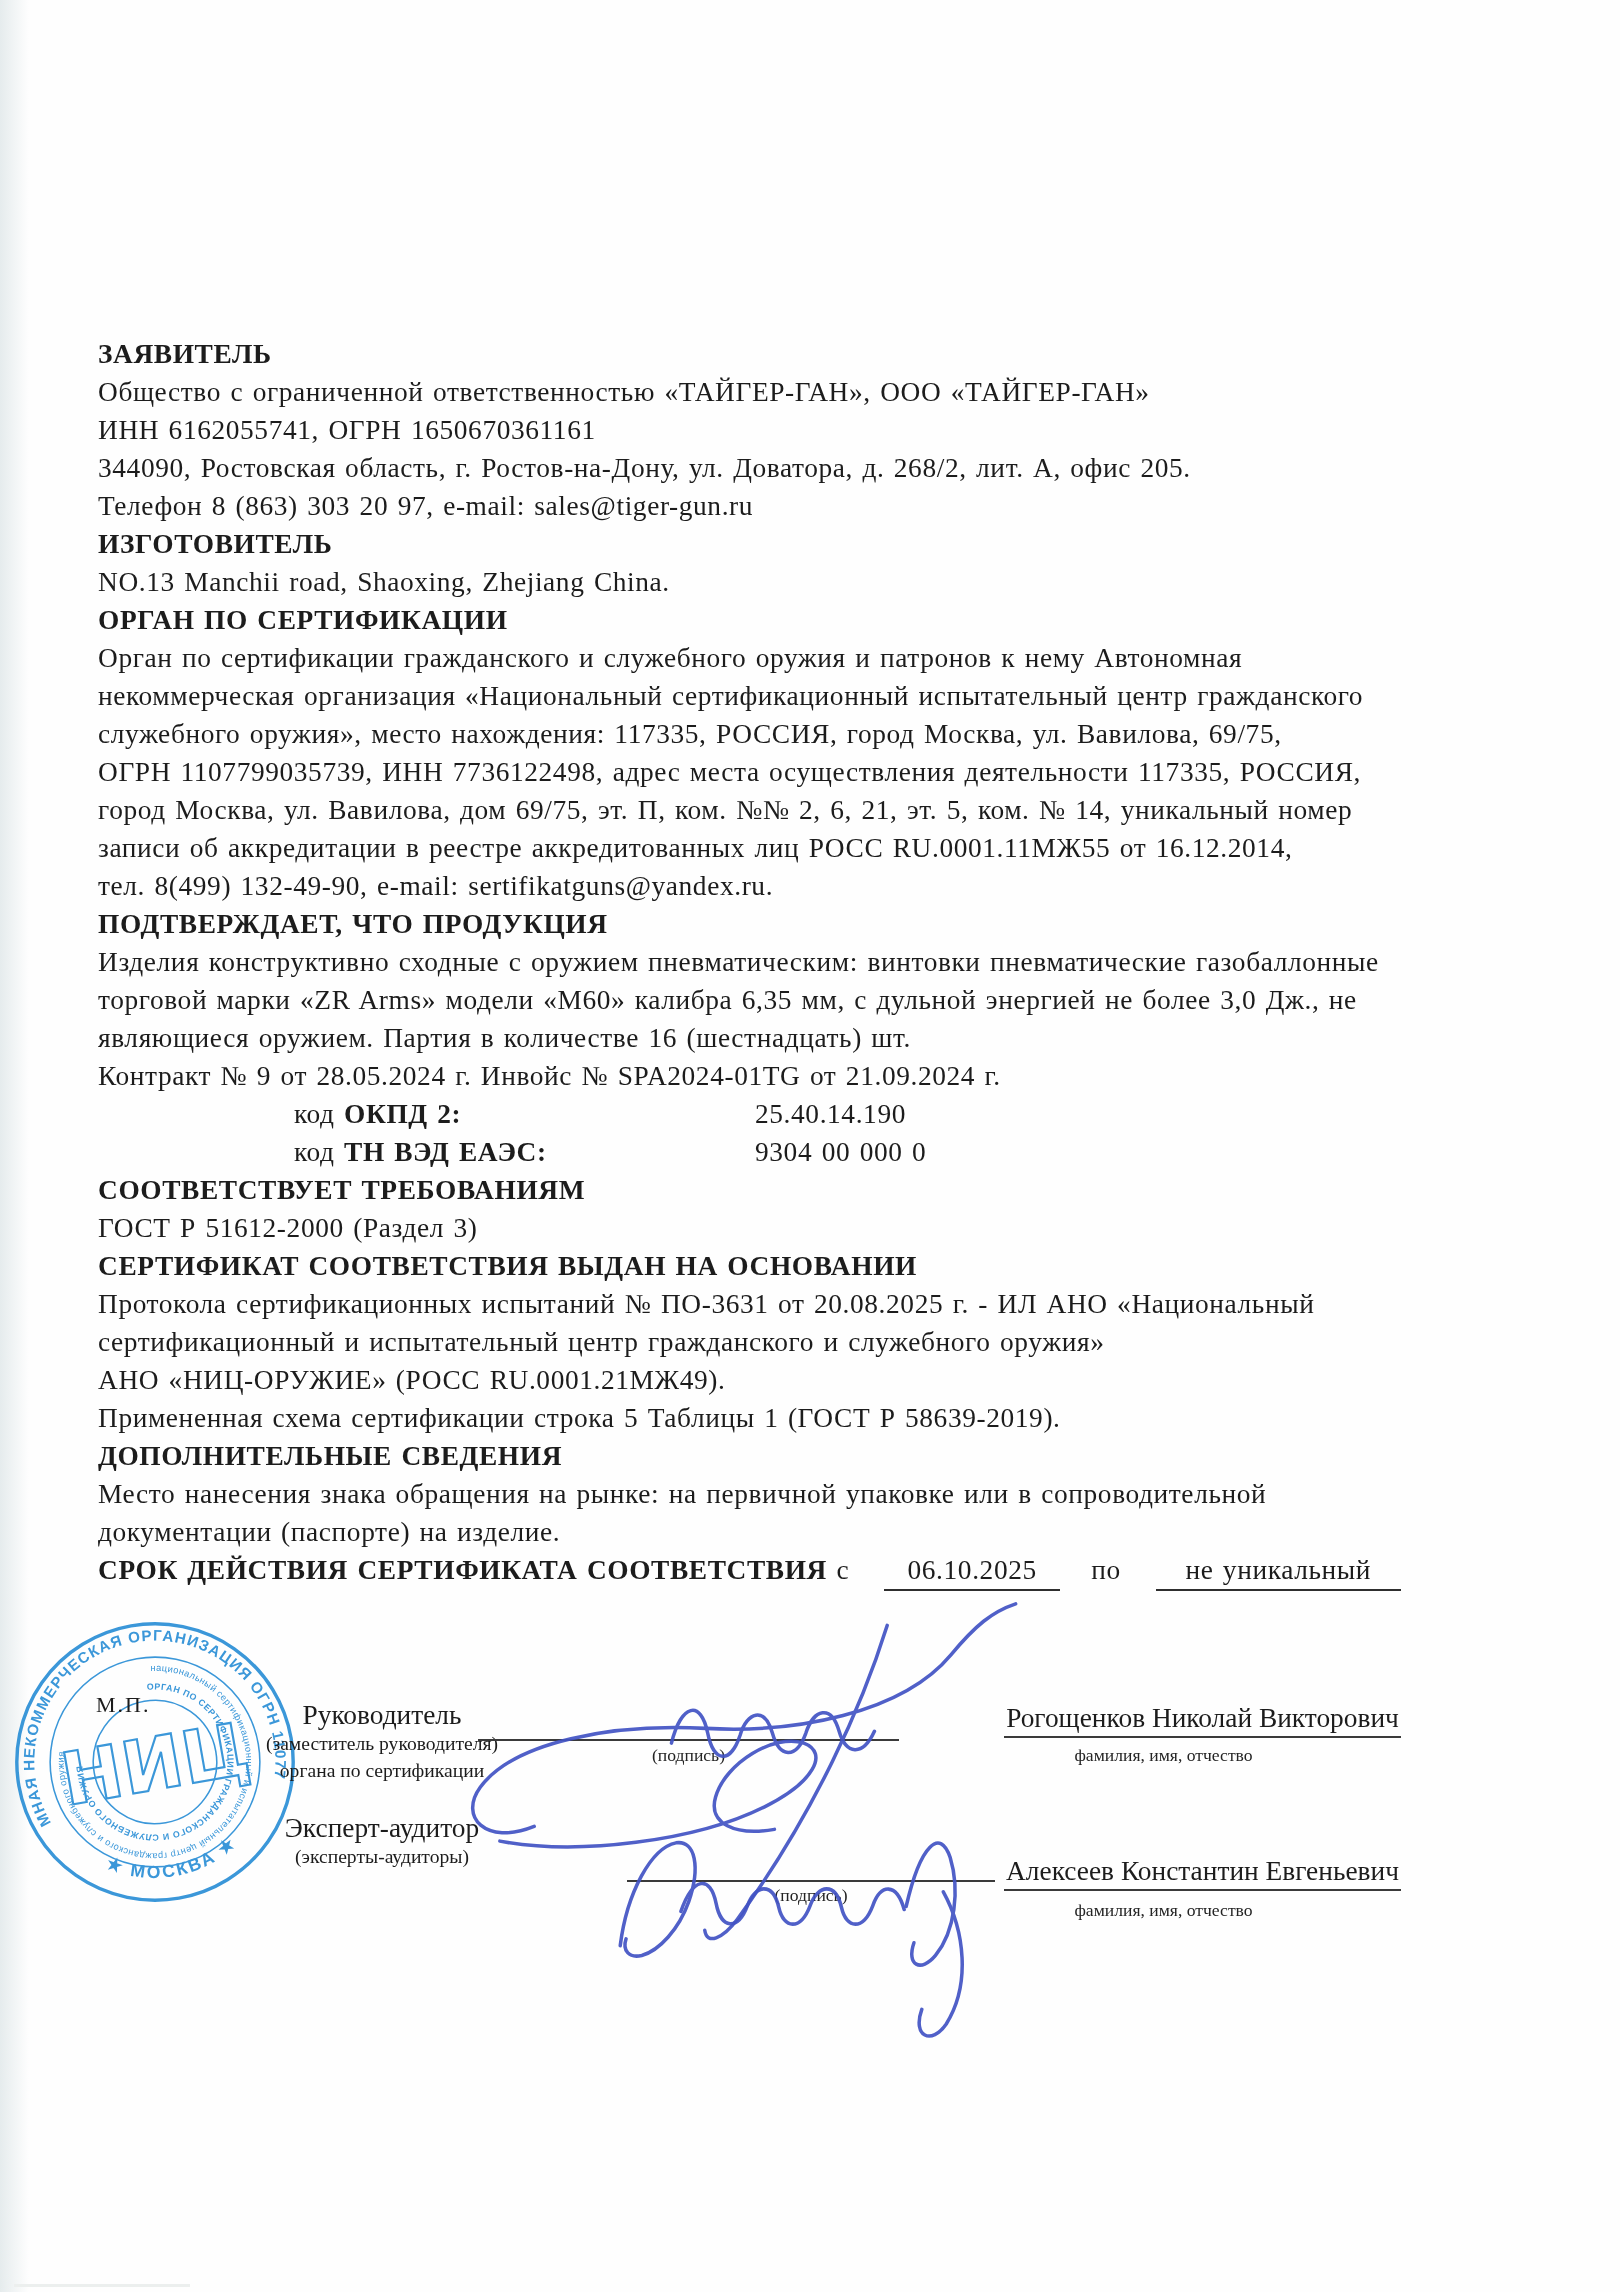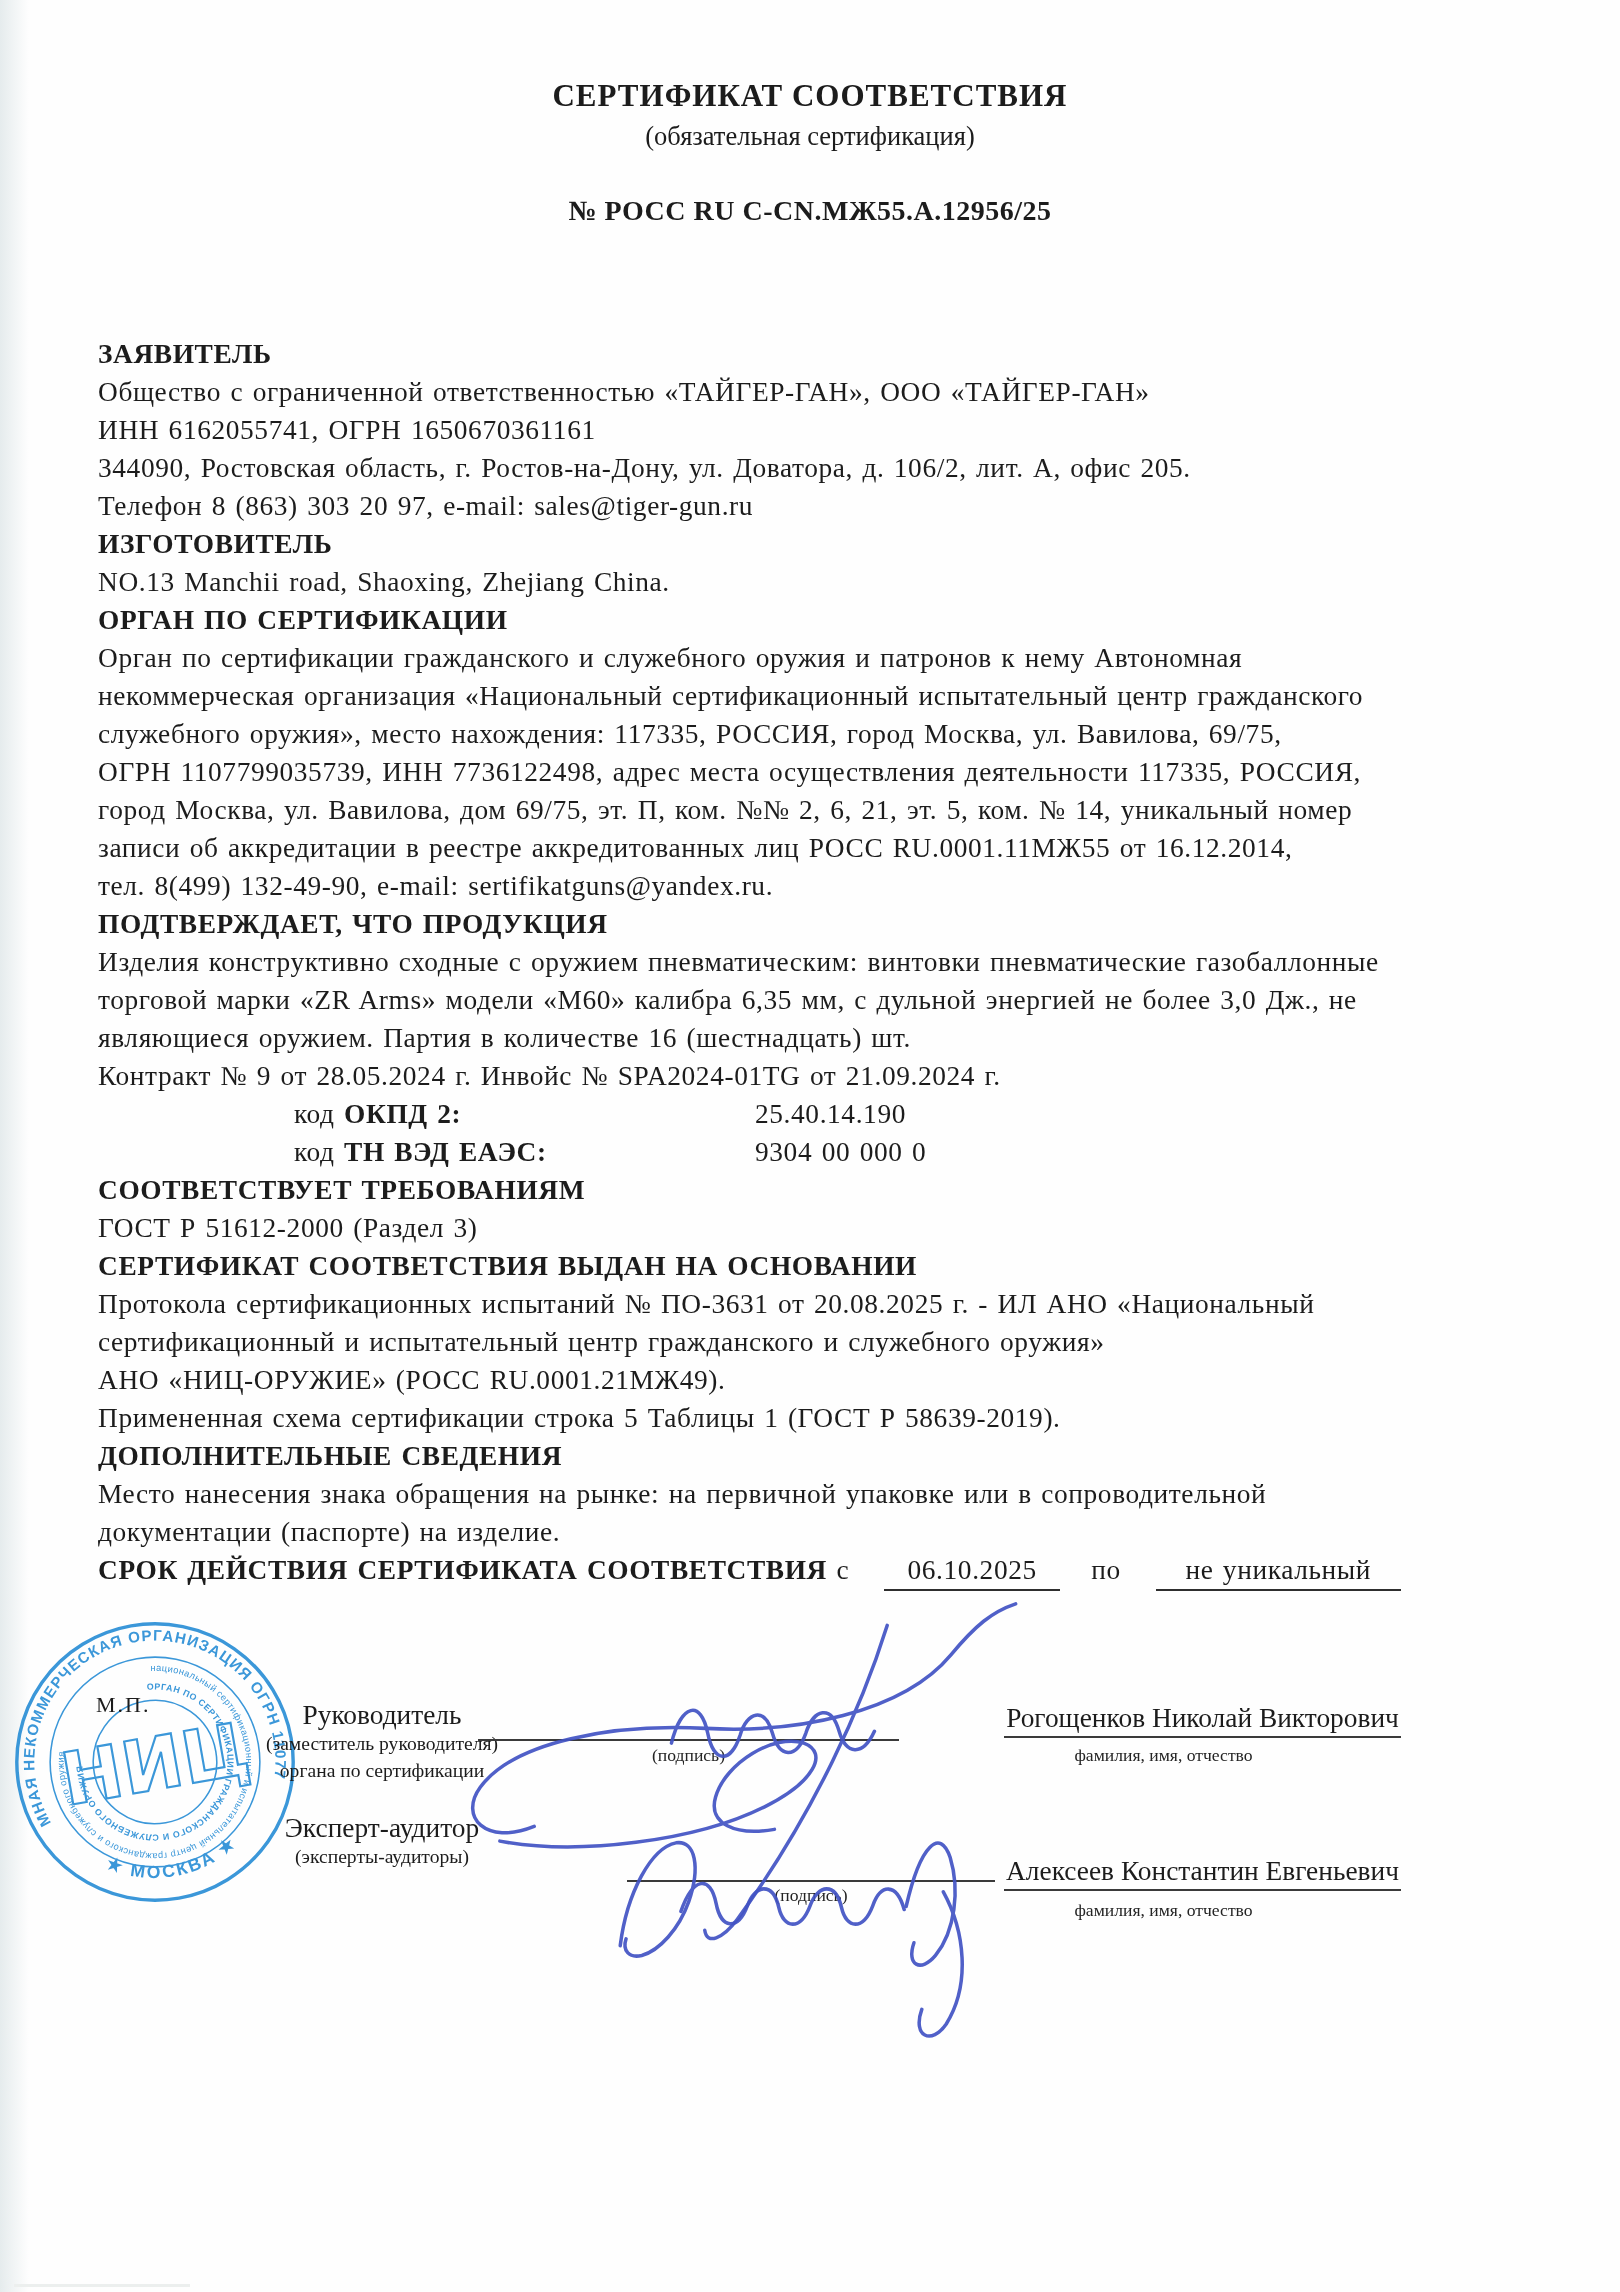--- a/index.html
+++ b/index.html
@@ -53,31 +53,26 @@
   .sig-1{left:441px;top:1596px;width:608px;height:353px;}
   .sig-2{left:583px;top:1774px;width:470px;height:265px;}
 </style>
 </head>
 <body>
 
 <div class="page">
   <div class="edge-left"></div>
   <div class="edge-bottom"></div>
 
-  <div class="header">
-    <div class="title">СЕРТИФИКАТ СООТВЕТСТВИЯ</div>
-    <div class="subtitle">(обязательная сертификация)</div>
-    <div class="number">№ РОСС RU C-CN.МЖ55.А.12956/25</div>
-  </div>
 
   <div class="body-text">
     <div class="line hline">ЗАЯВИТЕЛЬ</div>
     <div class="line">Общество с ограниченной ответственностью «ТАЙГЕР-ГАН», ООО «ТАЙГЕР-ГАН»</div>
     <div class="line">ИНН 6162055741, ОГРН 1650670361161</div>
-    <div class="line">344090, Ростовская область, г. Ростов-на-Дону, ул. Доватора, д. 106/2, лит. А, офис 205.</div>
+    <div class="line">344090, Ростовская область, г. Ростов-на-Дону, ул. Доватора, д. 268/2, лит. А, офис 205.</div>
     <div class="line">Телефон 8 (863) 303 20 97, e-mail: sales@tiger-gun.ru</div>
 
     <div class="line hline">ИЗГОТОВИТЕЛЬ</div>
     <div class="line">NO.13 Manchii road, Shaoxing, Zhejiang China.</div>
 
     <div class="line hline">ОРГАН ПО СЕРТИФИКАЦИИ</div>
     <div class="line">Орган по сертификации гражданского и служебного оружия и патронов к нему Автономная</div>
     <div class="line">некоммерческая организация «Национальный сертификационный испытательный центр гражданского</div>
     <div class="line">служебного оружия», место нахождения: 117335, РОССИЯ, город Москва, ул. Вавилова, 69/75,</div>
     <div class="line">ОГРН 1107799035739, ИНН 7736122498, адрес места осуществления деятельности 117335, РОССИЯ,</div>

